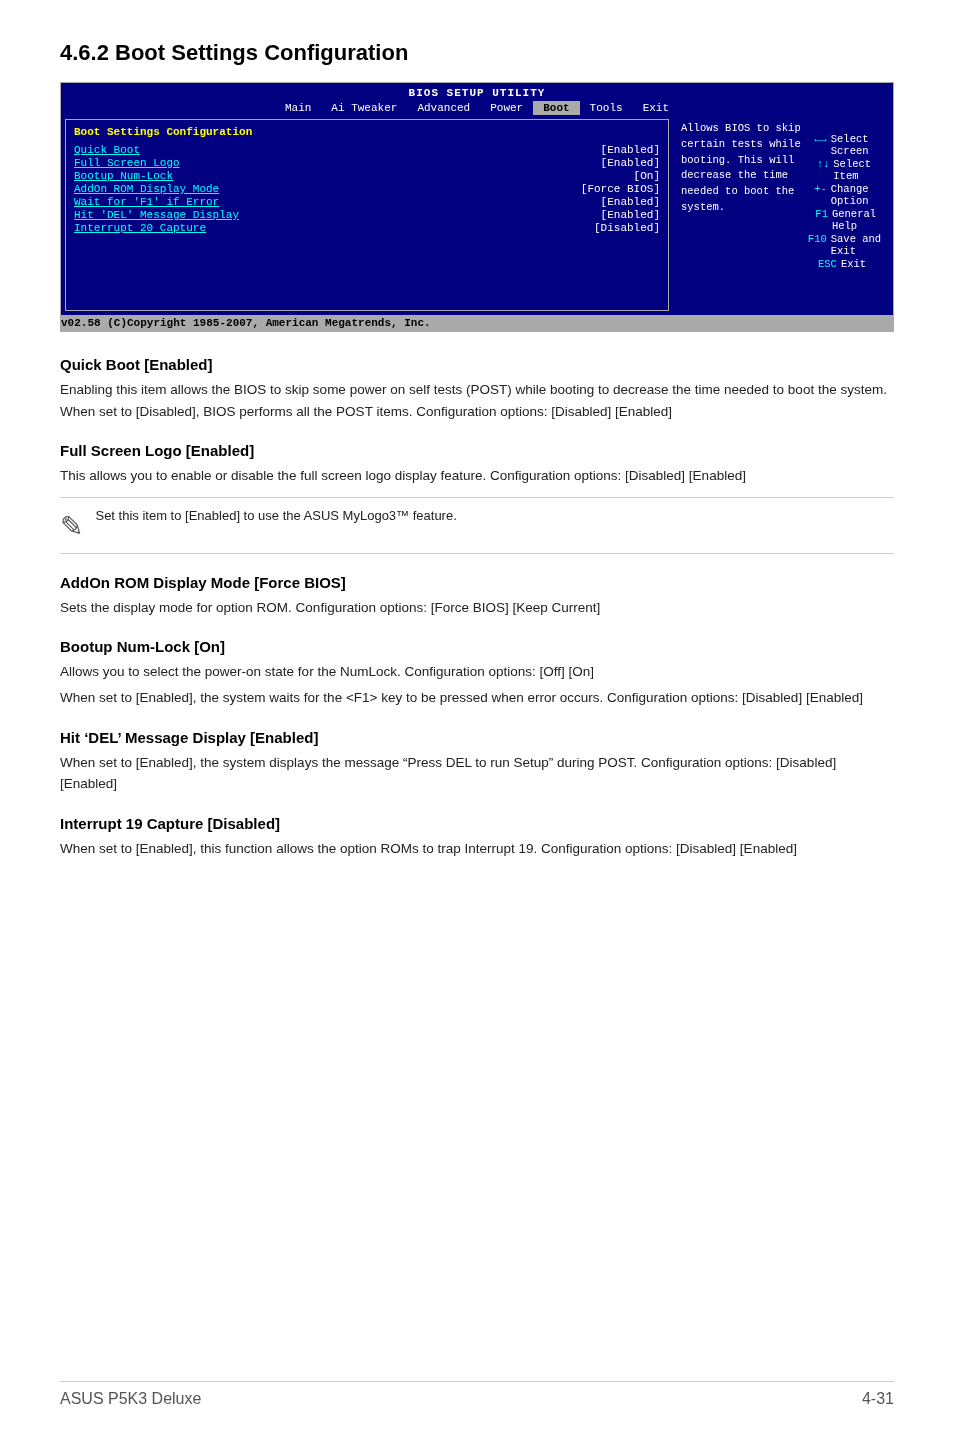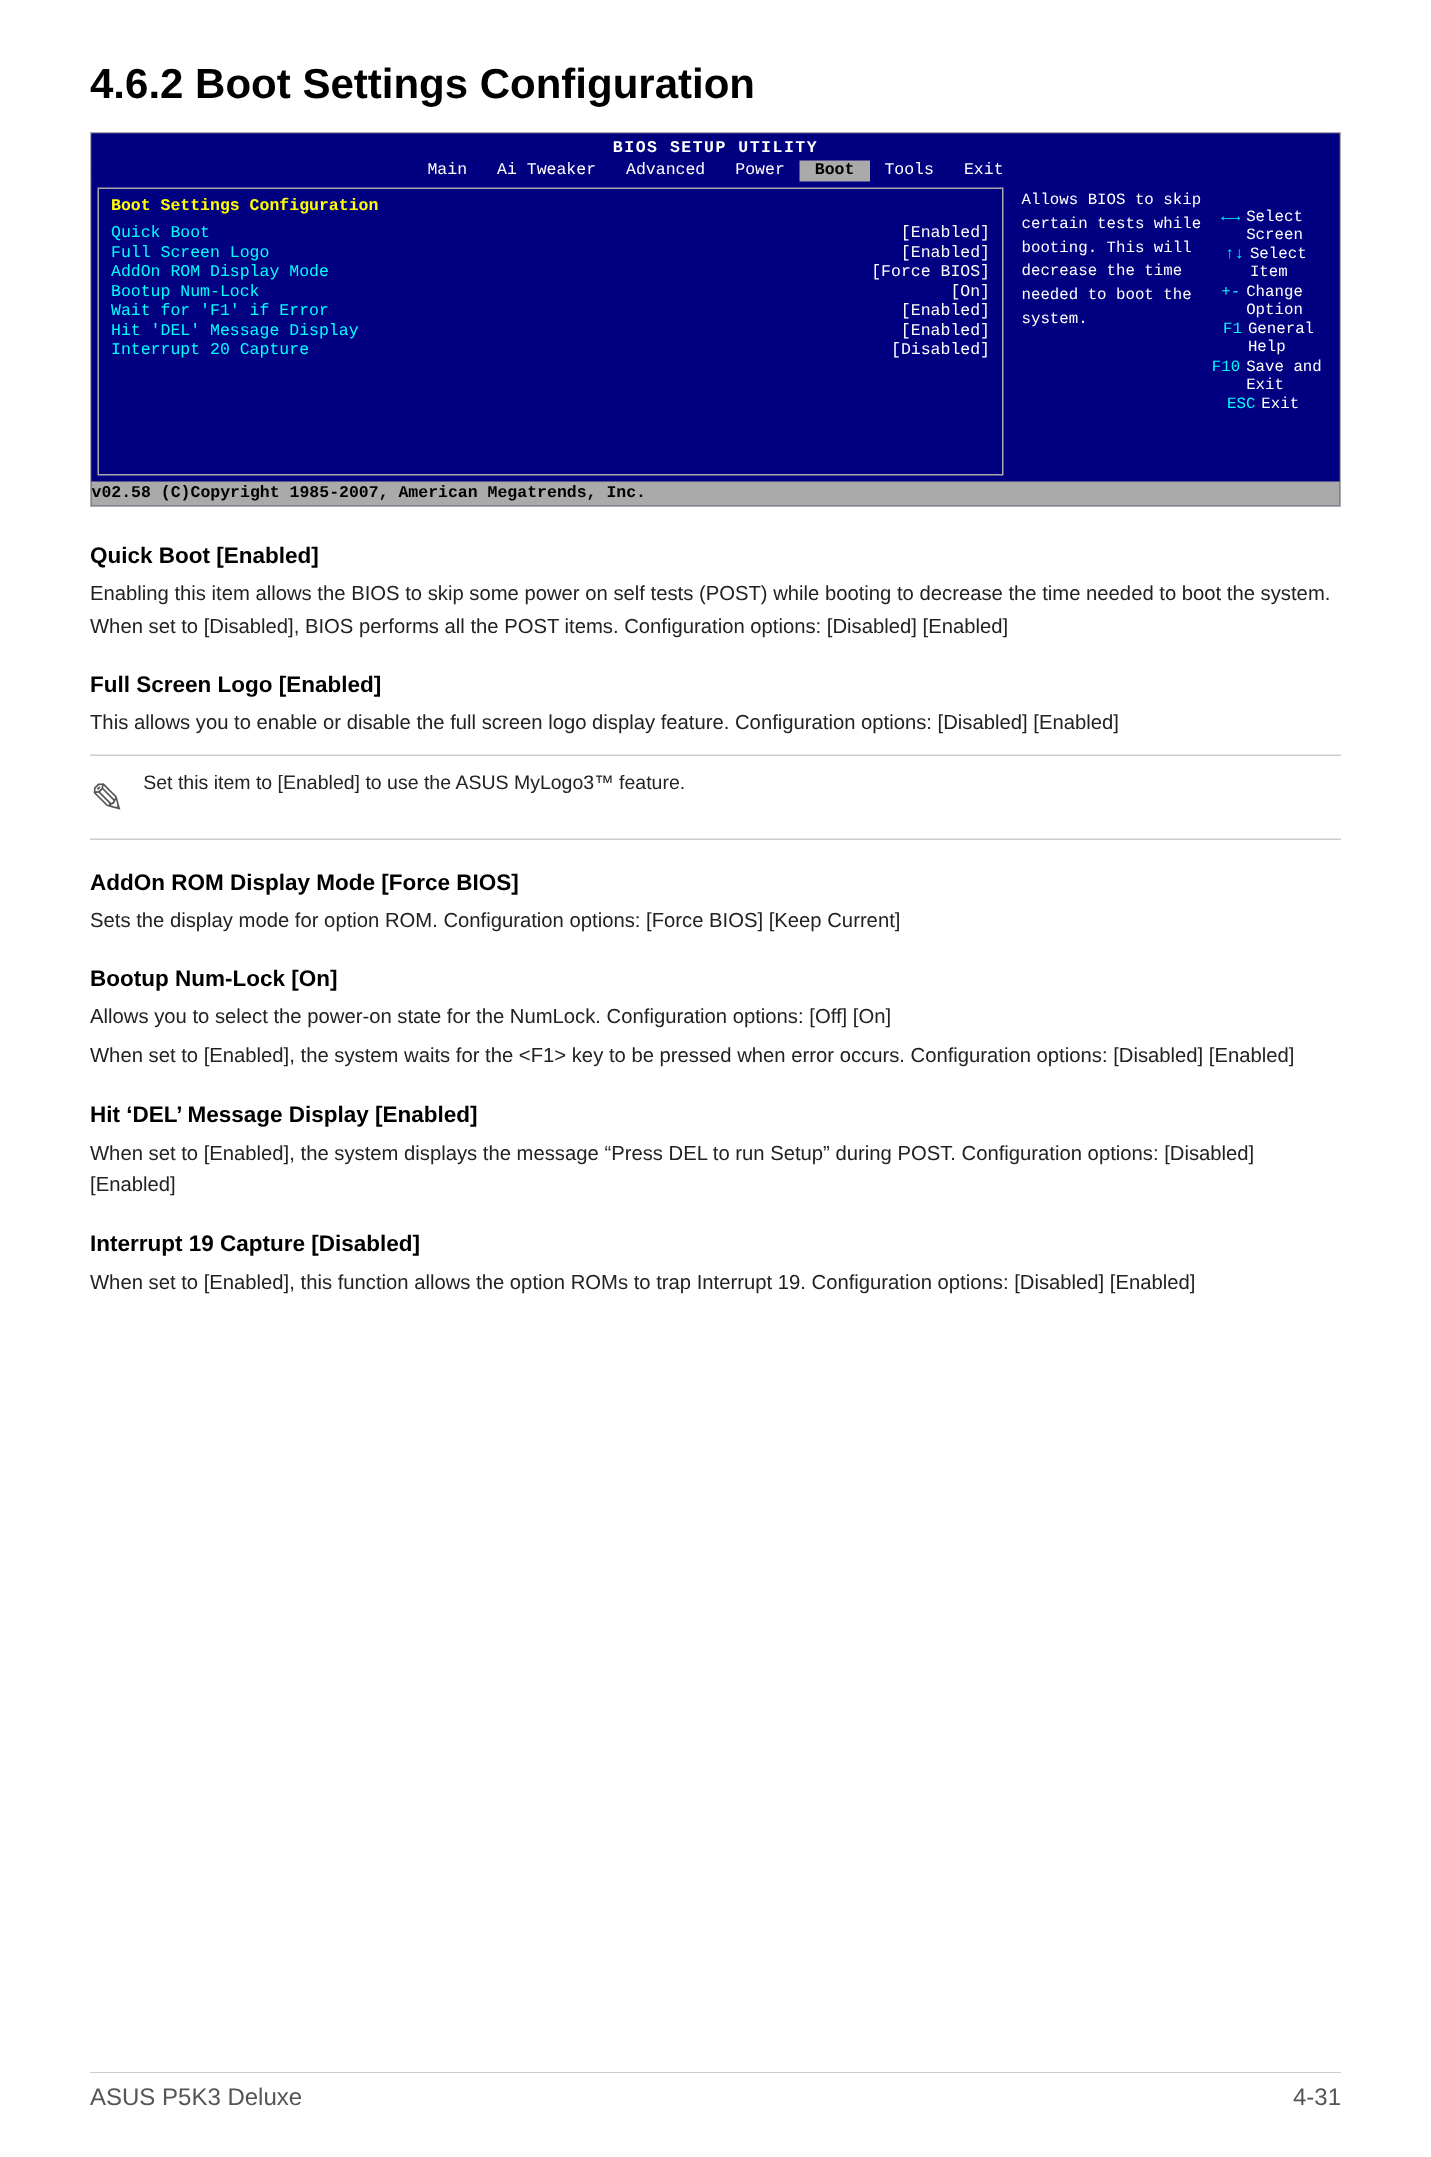--- a/index.html
+++ b/index.html
@@ -7,21 +7,21 @@
       font-family: Arial, Helvetica, sans-serif;
       font-size: 14px;
       background: #fff;
       color: #000;
       width: 954px;
       min-height: 1438px;
       padding: 40px 60px 60px 60px;
     }
 
     .page-title {
-      font-size: 28px;
+      font-size: 22px;
       font-weight: bold;
       margin-bottom: 16px;
       color: #000;
     }
 
     
     .bios-screen {
       border: 1px solid #aaa;
       background: #000080;
       color: #fff;
@@ -82,20 +82,21 @@
     }
 
     .bios-item {
       display: flex;
       justify-content: space-between;
       margin-bottom: 1px;
     }
 
     .bios-item-label {
       color: #0ff;
+      text-decoration: underline;
     }
 
     .bios-item-value {
       color: #fff;
     }
 
     .bios-right {
       width: 220px;
       padding: 6px 8px;
       display: flex;
@@ -216,26 +217,26 @@
       <div class="bios-left-title">Boot Settings Configuration</div>
       <div class="bios-item">
         <span class="bios-item-label">Quick Boot</span>
         <span class="bios-item-value">[Enabled]</span>
       </div>
       <div class="bios-item">
         <span class="bios-item-label">Full Screen Logo</span>
         <span class="bios-item-value">[Enabled]</span>
       </div>
       <div class="bios-item">
+        <span class="bios-item-label">Bootup Num-Lock</span>
+        <span class="bios-item-value">[On]</span>
+      </div>
+      <div class="bios-item">
         <span class="bios-item-label">AddOn ROM Display Mode</span>
         <span class="bios-item-value">[Force BIOS]</span>
-      </div>
-      <div class="bios-item">
-        <span class="bios-item-label">Bootup Num-Lock</span>
-        <span class="bios-item-value">[On]</span>
       </div>
       <div class="bios-item">
         <span class="bios-item-label">Wait for 'F1' if Error</span>
         <span class="bios-item-value">[Enabled]</span>
       </div>
       <div class="bios-item">
         <span class="bios-item-label">Hit 'DEL' Message Display</span>
         <span class="bios-item-value">[Enabled]</span>
       </div>
       <div class="bios-item">

